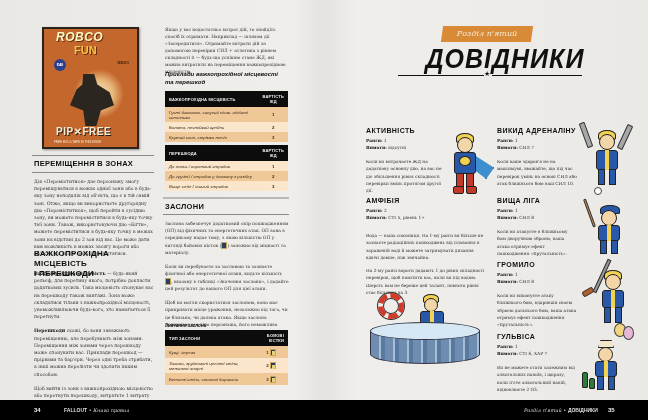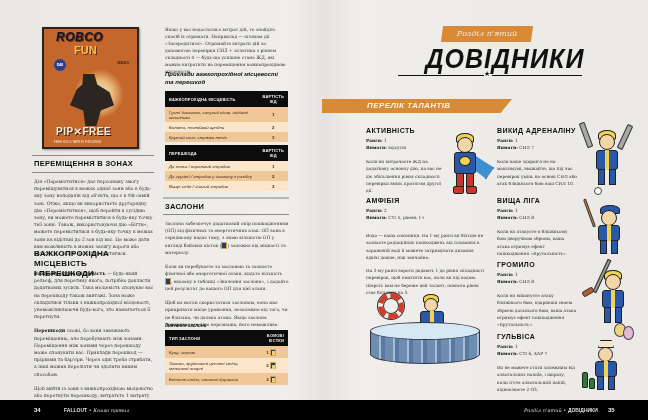--- a/index.html
+++ b/index.html
@@ -12,21 +12,21 @@
   }
   .spread { position: absolute; inset: 0; width: 648px; height: 420px; background: linear-gradient(90deg,#e9e8e4 0%,#efeeea 45%,#e4e3df 50%,#efeeea 55%,#eae9e5 100%); }
   .footer { position: absolute; left: 0; right: 0; bottom: 0; height: 20px; background: #000; color: #ddd; font-size: 5px; }
   .footer .pnum { position: absolute; top: 7px; font-family: "Liberation Sans", sans-serif; font-weight: bold; font-size: 6px; color: #eee; }
   .footer .runhead { position: absolute; top: 7px; font-size: 5px; color: #ddd; white-space: nowrap; }
   .footer .runhead b { font-family: "Liberation Sans", sans-serif; }
   .footer .runhead i { font-family: "DejaVu Serif", serif; }
 
   
   .cover { position: absolute; left: 42px; top: 27px; width: 97px; height: 122px; background: #c4672d; border: 2px solid #2a241e; box-shadow: 1px 1px 2px rgba(0,0,0,.4); overflow: hidden; }
-  .cover .logo { position: absolute; left: 12px; top: 3px; font-family: "Liberation Sans", sans-serif; font-weight: bold; font-style: italic; color: #0f172a; font-size: 12px; line-height: 11px; text-shadow: 1px 1px 0 #6a2e10; letter-spacing: 0.5px; }
+  .cover .logo { position: absolute; left: 12px; top: 3px; font-family: "Liberation Sans", sans-serif; font-weight: bold; font-style: italic; color: #fef9c3; font-size: 12px; line-height: 11px; text-shadow: 1px 1px 0 #6a2e10; letter-spacing: 0.5px; }
   .cover .logo2 { position: absolute; left: 30px; top: 15px; font-family: "Liberation Sans", sans-serif; font-weight: bold; color: #f3c247; font-size: 11px; text-shadow: 1px 1px 0 #6a2e10; }
   .cover .price { position: absolute; left: 10px; top: 30px; width: 12px; height: 12px; border-radius: 50%; background: #2c3f8e; color: #fff; font-size: 4px; text-align: center; line-height: 12px; font-family: "Liberation Sans", sans-serif; font-weight: bold; }
   .cover .issue { position: absolute; right: 8px; top: 32px; font-size: 3px; color: #2a1a10; font-family: "Liberation Sans", sans-serif; font-weight: bold; }
   .cover .burst { position: absolute; left: 30px; top: 40px; width: 50px; height: 50px; border-radius: 50%; background: radial-gradient(circle,#f5e6c3 0%,#e8b77a 40%,transparent 70%); }
   .cover .figure { position: absolute; left: 26px; top: 45px; width: 44px; height: 52px; background: #2b2620; clip-path: polygon(30% 0,55% 0,62% 20%,90% 35%,100% 60%,70% 70%,60% 100%,35% 100%,30% 70%,0 60%,15% 30%,28% 20%); }
   .cover .title { position: absolute; left: 12px; bottom: 10px; font-family: "Liberation Sans", sans-serif; font-weight: bold; font-size: 10px; color: #f5ecd8; text-shadow: 1px 1px 0 #2a1a10; letter-spacing: 0.5px; }
   .cover .tag { position: absolute; left: 10px; bottom: 3px; font-size: 3px; color: #f5ecd8; font-family: "Liberation Sans", sans-serif; }
 
   .sechead { position: absolute; font-family: "Liberation Sans", sans-serif; font-weight: bold; color: #111; font-size: 7.5px; letter-spacing: 0.3px; }
   .rule { position: absolute; height: 1px; background: #8a8a8a; }
@@ -214,23 +214,20 @@
   </table>
 
   <div class="chap-label">
       <span>Розділ п'ятий</span>
     </div>
   <div class="chap-title">ДОВІДНИКИ</div>
   <div class="chap-rule-l"></div>
   <div class="chap-star">★</div>
   <div class="chap-rule-r"></div>
 
-  <div class="band">
-      <span>ПЕРЕЛІК ТАЛАНТІВ</span>
-    </div>
 
   <div class="talent-name" style="left:366px; top:127px;">АКТИВНІСТЬ</div>
   <div class="talent-meta" style="left:366px; top:137px;">
     <div><b>Ранги:</b> <span>1</span></div>
     <div><b>Вимоги:</b> <span>відсутні</span></div>
   </div>
   <div class="talent-desc" style="left:366px; top:158px; width:80px;">
     <p>Коли ви витрачаєте ЖД на додаткову основну дію, на вас не діє збільшення рівня складності перевірки вмінь протягом другої дії.</p>
   </div>
 

